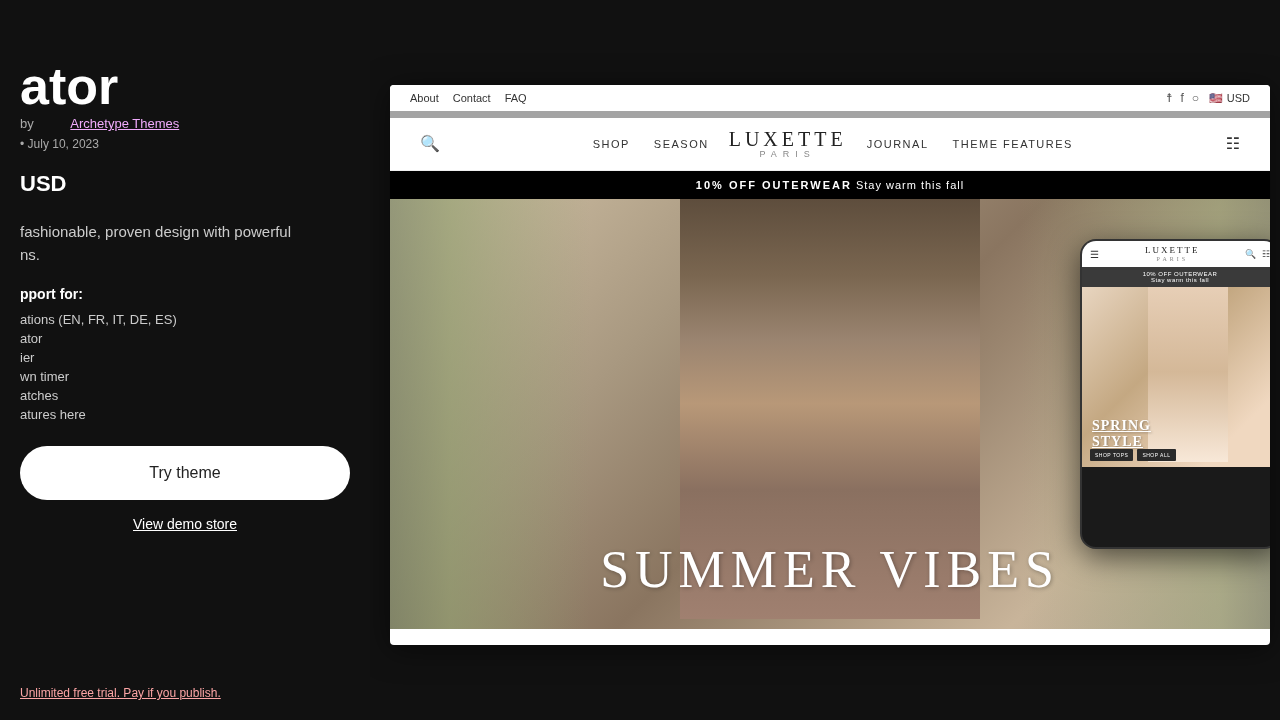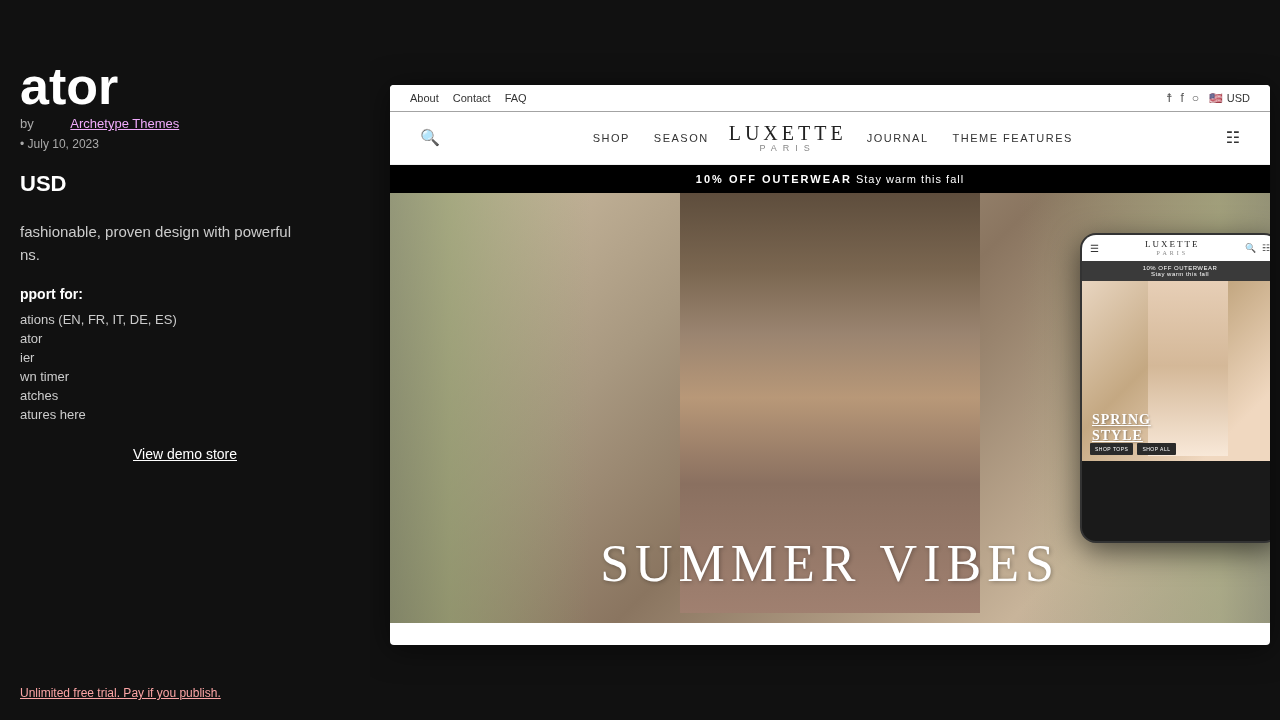--- a/index.html
+++ b/index.html
@@ -128,21 +128,21 @@
       height: 560px;
       background: #fff;
       border-radius: 4px;
       overflow: hidden;
       box-shadow: 0 4px 30px rgba(0,0,0,0.5);
     }
 
     
     .store-topbar {
       background: #fff;
-      border-bottom: 1px solid #a3a3a3;
+      border-bottom: 7px solid #a3a3a3;
       padding: 6px 20px;
       display: flex;
       align-items: center;
       gap: 12px;
       font-size: 11px;
       color: #333;
     }
 
     .store-topbar-links {
       display: flex;
@@ -469,20 +469,21 @@
   </div>
   <div class="theme-support-title">pport for:</div>
   <ul class="theme-support-list">
     <li>ations (EN, FR, IT, DE, ES)</li>
     <li>ator</li>
     <li>ier</li>
     <li>wn timer</li>
     <li>atches</li>
     <li>atures here</li>
   </ul>
+  <button class="try-theme-btn">Try theme</button>
   <div class="view-demo-link">View demo store</div>
   <div class="free-trial-text">
     <span>Unlimited free trial</span><span>. Pay if you publish.</span>
   </div>
 </div>
 
 <div class="right-panel">
 
   <div class="store-topbar">
     <div class="store-topbar-links">

